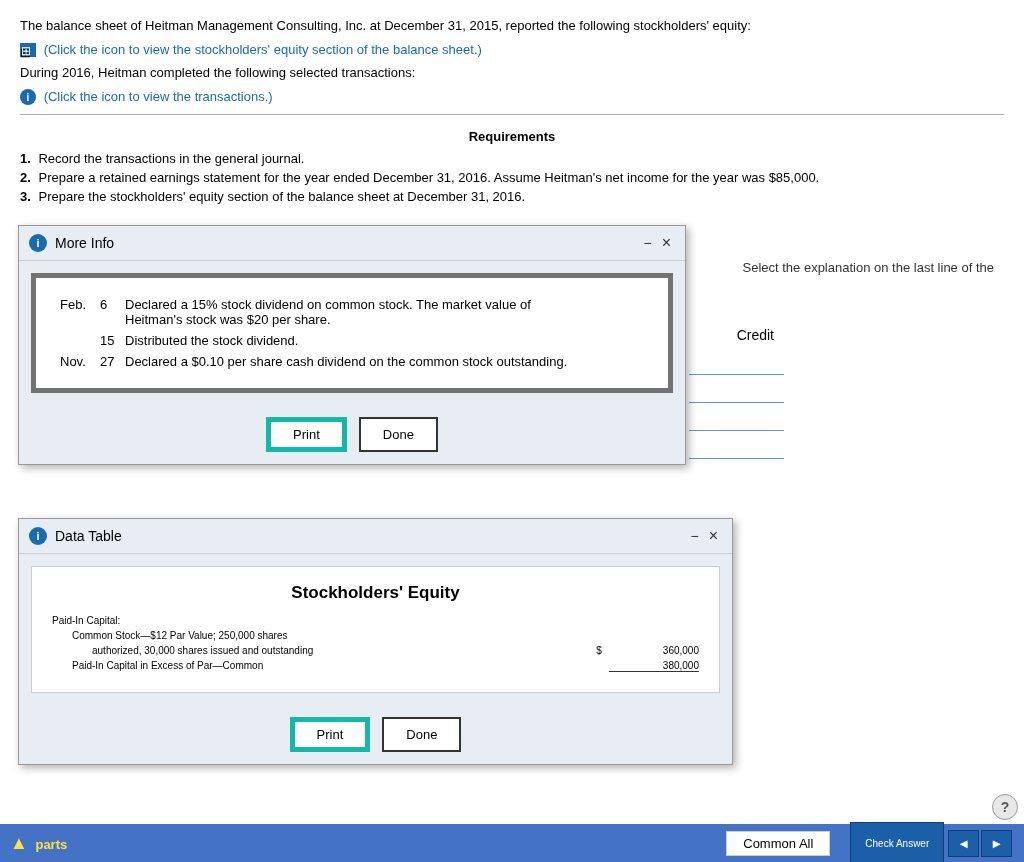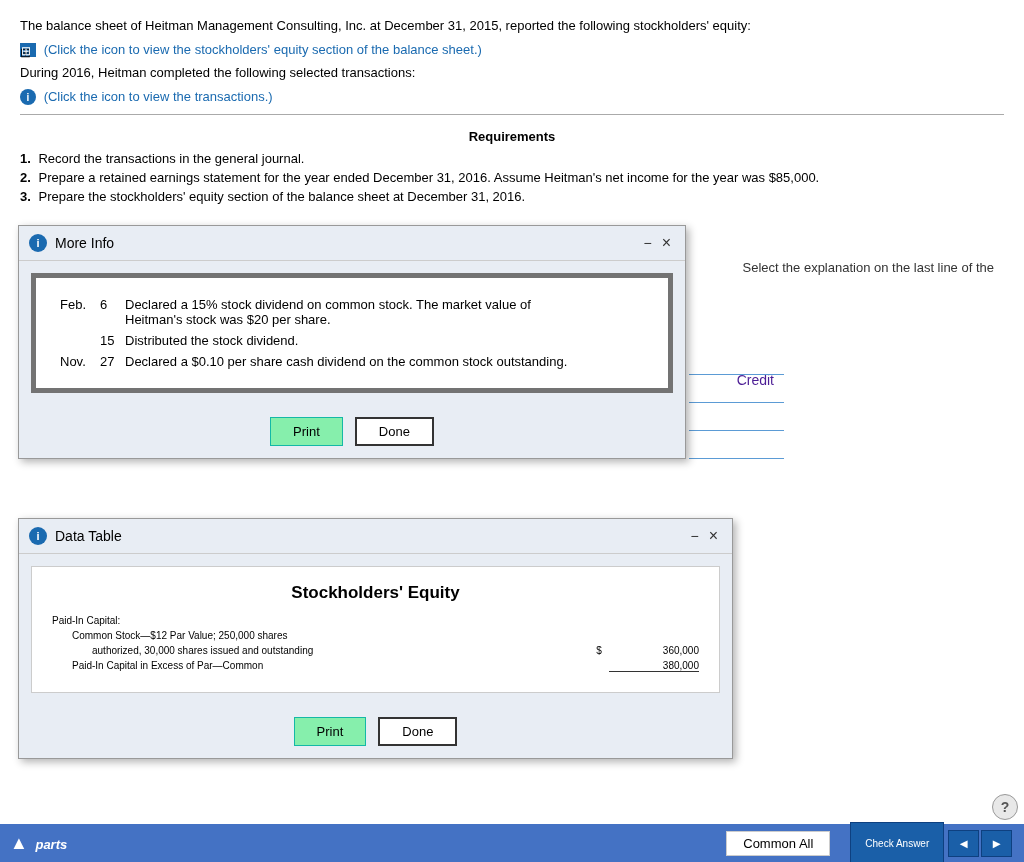--- a/index.html
+++ b/index.html
@@ -168,22 +168,22 @@
       display: flex;
       justify-content: center;
       gap: 12px;
       padding: 12px;
     }
 
     .btn-print, .btn-done {
       padding: 5px 22px;
       font-size: 13px;
       cursor: pointer;
-      border: 1px solid #14b8a6;
-      background: #86efac;
+      border: 5px solid #14b8a6;
+      background: #ffffff;
     }
 
     .btn-done {
       background: #fff;
       border: 2px solid #333;
     }
 
     
     .dialog-data-table {
       position: absolute;
@@ -235,25 +235,24 @@
       right: 0;
       height: 38px;
       background: #4472c4;
       display: flex;
       align-items: center;
       padding: 0 10px;
       z-index: 30;
     }
 
     .bottom-parts {
-      color: #ffffff;
+      color: #fde047;
       font-size: 13px;
       font-weight: bold;
       margin-right: 20px;
-      font-style: italic;
     }
 
     .bottom-spacer { flex: 1; }
 
     .btn-clear-all {
       background: #fff;
       border: 1px solid #ccc;
       padding: 4px 16px;
       font-size: 13px;
       cursor: pointer;
@@ -312,22 +311,21 @@
       top: 260px;
       right: 30px;
     }
 
     .credit-header {
       position: absolute;
       top: 327px;
       right: 250px;
       font-size: 14px;
       font-weight: normal;
-      color: #4c1d95;
-      margin-top: 45px;
+      color: #000000;
     }
 
     .input-lines-area {
       position: absolute;
       top: 355px;
       right: 240px;
       display: flex;
       flex-direction: column;
       gap: 8px;
     }

